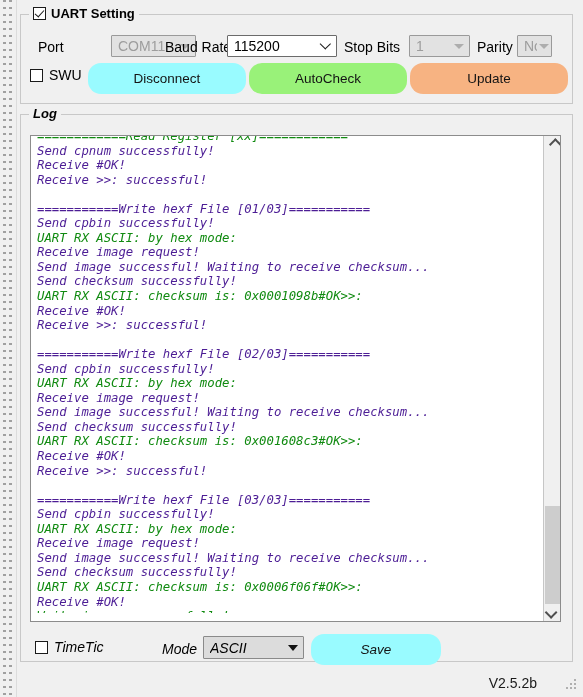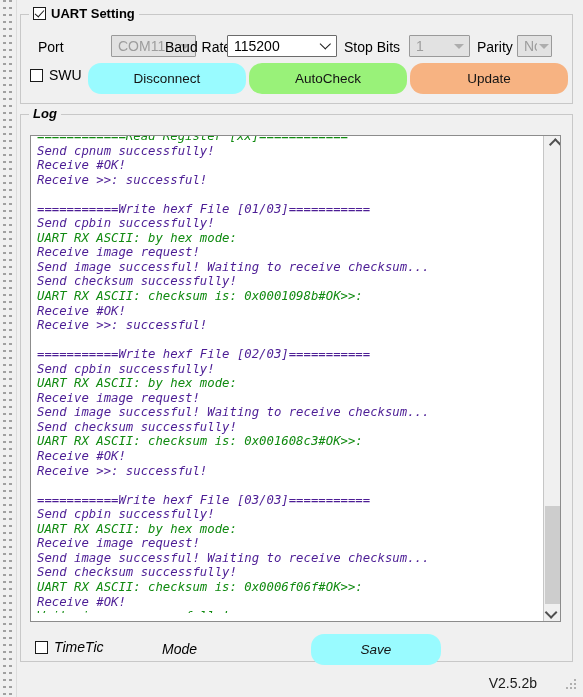--- a/index.html
+++ b/index.html
@@ -301,20 +301,24 @@
       </div>
     </div>
 
     <div style="position:absolute; left:14px; top:524px; display:flex; align-items:center; gap:6px;">
       <span class="cbox"></span>
       <span class="lbl">TimeTic</span>
     </div>
 
     <span class="lbl" style="position:absolute; left:141px; top:526px;">Mode</span>
 
+    <div class="combo greybg solidarrow" style="position:absolute; left:182px; top:521px; width:101px; height:23px;">
+      <span class="ctext">ASCII</span>
+      <span class="carrow"></span>
+    </div>
 
     <div class="abtn" style="position: absolute; left: 290px; top: 519px; width: 130px; background: rgb(153, 251, 255);">
       <span>Save</span>
     </div>
 
   </div>
 
   <span id="version" style="right:46px; top:675px;">V2.5.2b</span>
 
   <div id="resize-grip" style="right:4px; top:679px;">

